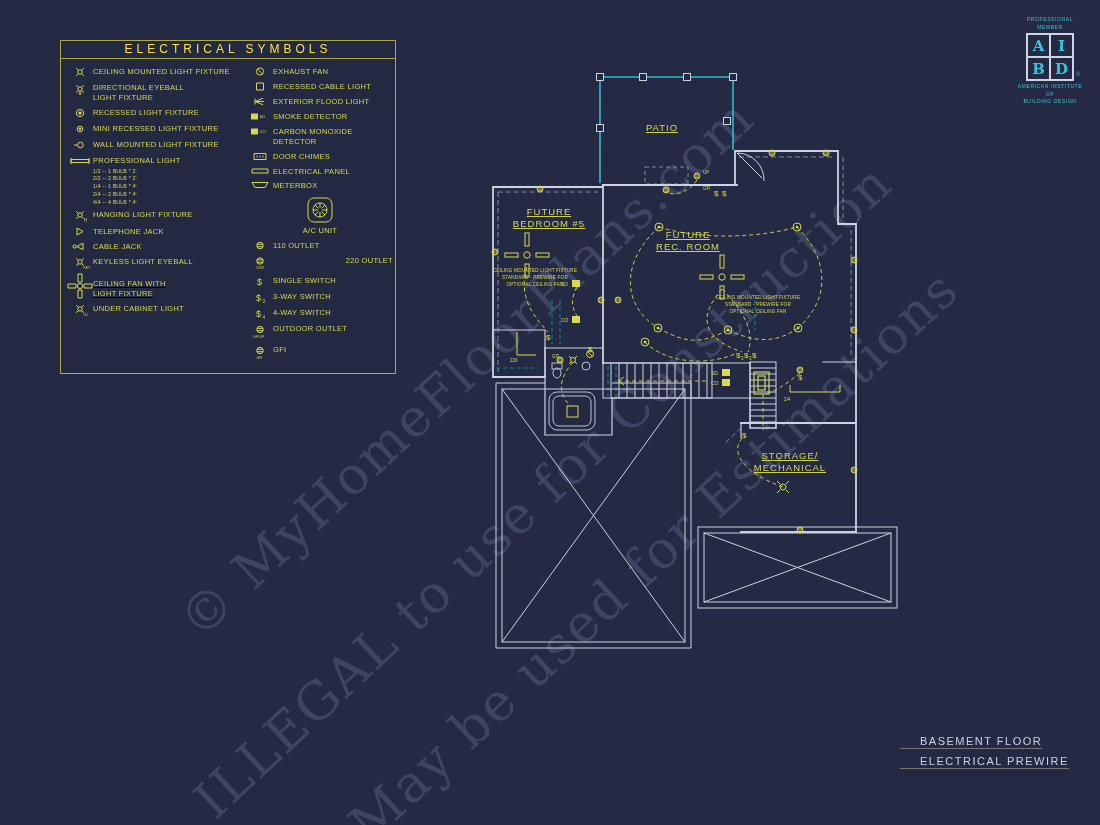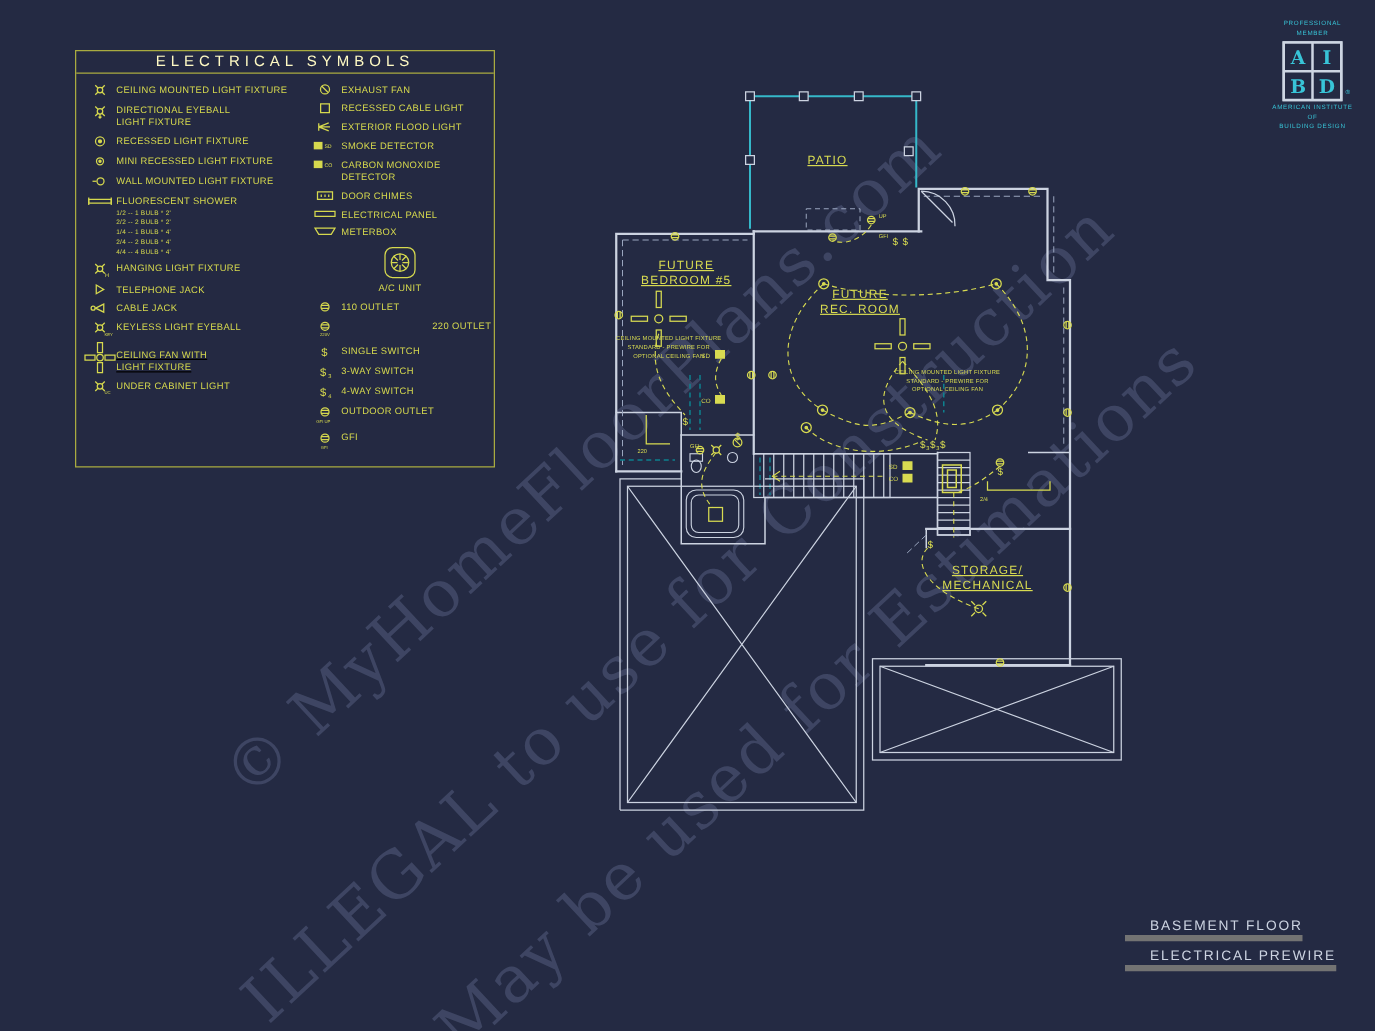--- a/index.html
+++ b/index.html
@@ -17,21 +17,21 @@
     transform:rotate(-43deg);transform-origin:0 50%;
     z-index:1;pointer-events:none;
   }
   
   .legend{
     position:absolute;left:60px;top:40px;width:334px;
     border:1px solid #a9ab40;z-index:3;background:rgba(36,42,67,0.6);
   }
   .legend-title{
     height:17px;line-height:17px;border-bottom:1px solid #a9ab40;
-    text-align:center;color:#fef9c3;font-size:12px;letter-spacing:4px;
+    text-align:center;color:#fde047;font-size:12px;letter-spacing:4px;
   }
   .legend-body{display:flex;padding:7px 2px 8px 6px;}
   .col-left{width:180px;}
   .col-right{flex:1;}
   .lrow{display:flex;align-items:flex-start;margin-bottom:4px;}
   .licon{flex:0 0 26px;display:flex;justify-content:center;align-items:center;}
   .llabel{font-size:7.5px;color:#d6d94e;letter-spacing:.3px;line-height:1.3;padding-top:1px;}
   .subsizes{font-size:5.2px;line-height:1.5;color:#d6d94e;margin:0 0 3px 26px;letter-spacing:.2px;}
   .subsizes div{white-space:nowrap;}
   svg.ic{overflow:visible;}
@@ -45,21 +45,21 @@
   .plan-note{fill:#d8db51;font-size:4.6px;letter-spacing:.2px;font-family:"Liberation Sans",sans-serif;}
   .plan-tag{fill:#d8db51;font-size:5px;font-family:"Liberation Sans",sans-serif;}
   .plan-sw{fill:#d8db51;font-size:8px;font-family:"Liberation Sans",sans-serif;}
   .plan-sub{fill:#d8db51;font-size:4.5px;font-family:"Liberation Sans",sans-serif;}
   
   .titleblock{
     position:absolute;left:900px;top:731px;width:140px;text-align:center;z-index:3;
   }
   .titleblock div{
     display:inline-block;color:#ccd3e1;font-size:11px;letter-spacing:1.5px;
-    border-bottom:5px solid #737373;padding-bottom:1px;margin-bottom:2px;white-space:nowrap;padding-left:20px;
+    border-bottom:1px solid #737373;padding-bottom:1px;margin-bottom:2px;white-space:nowrap;padding-left:20px;
   }
   
   .logo{position:absolute;left:1009px;top:16px;width:82px;text-align:center;z-index:3;color:#38c4d7;}
   .logo .sm{font-size:5px;letter-spacing:.6px;line-height:1.5;}
   .logo-grid{
     width:44px;height:44px;margin:2px auto 2px;position:relative;
     display:grid;grid-template-columns:1fr 1fr;grid-template-rows:1fr 1fr;
     gap:2px;background:#cdd5e2;border:2px solid #cdd5e2;
   }
   .logo-grid .cell{
@@ -408,21 +408,21 @@
           </span>
           <span class="llabel">WALL MOUNTED LIGHT FIXTURE</span>
         </div>
       <div class="lrow" style="margin-bottom:1px;">
           <span class="licon">
             <svg class="ic" width="22" height="12" viewBox="-11 -6 22 12" stroke="#d6d94e" fill="none" stroke-width="1">
               <path d="M-9,-3 L-9,3 M9,-3 L9,3"></path>
               <rect x="-9" y="-1.5" width="18" height="3"></rect>
             </svg>
           </span>
-          <span class="llabel">FLUORESCENT SHOWER</span>
+          <span class="llabel">PROFESSIONAL LIGHT</span>
         </div>
       <div class="subsizes">
         <div>1/2 -- 1 BULB * 2'</div>
         <div>2/2 -- 2 BULB * 2'</div>
         <div>1/4 -- 1 BULB * 4'</div>
         <div>2/4 -- 2 BULB * 4'</div>
         <div>4/4 -- 4 BULB * 4'</div>
       </div>
       <div class="lrow">
           <span class="licon">

